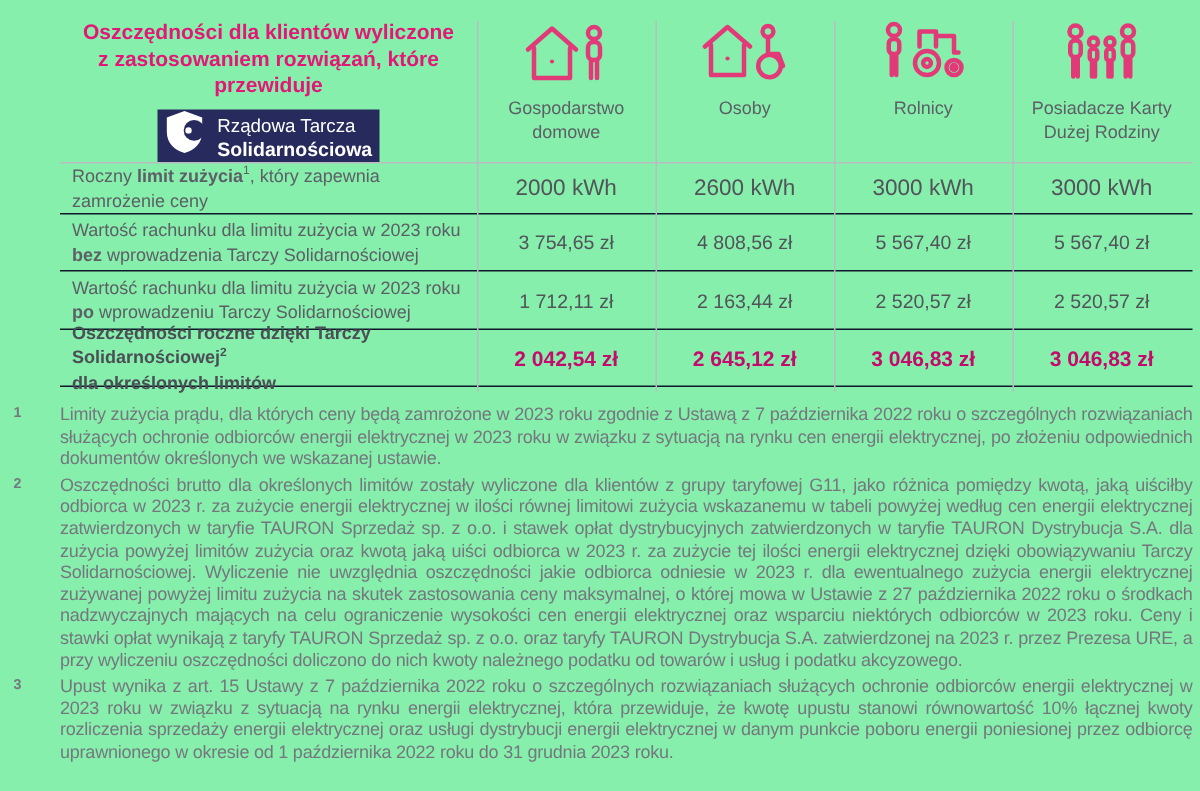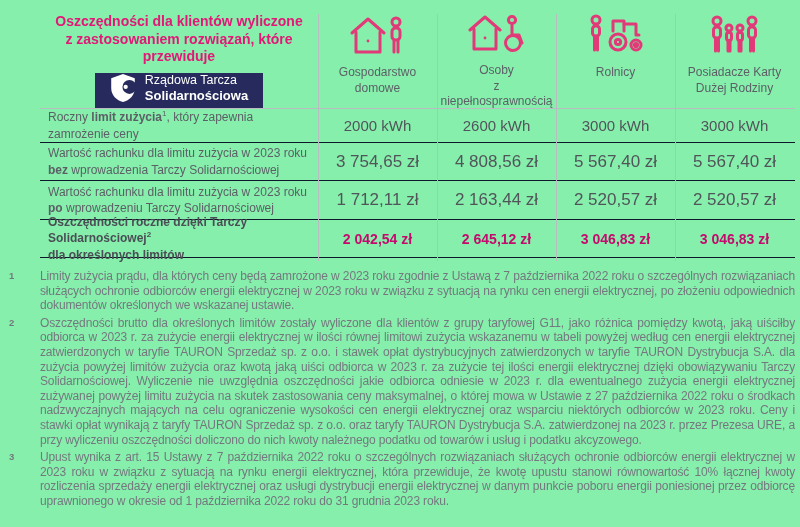--- a/index.html
+++ b/index.html
@@ -11,32 +11,32 @@
   .vline{position:absolute;top:14px;width:1px;height:247px;background:#b9bcc0;}
   .vl1{left:278px}.vl2{left:397px}.vl3{left:516px}.vl4{left:635px}
 
   .trow{display:flex;align-items:stretch;}
   .hrow{height:108px;border-bottom:1px solid #b9bcc0;}
   .brow{border-bottom:1px solid #0f172a;}
   .r1{height:33px}.r2{height:37px}.r3{height:38px}.r4{height:37px}
 
   .head-left{width:278px;display:flex;flex-direction:column;align-items:center;padding-top:13px;box-sizing:border-box;}
   .title{color:#e31777;font-weight:600;font-size:14px;text-align:center;line-height:1.25;}
-  .logo{margin-top:7px;background:#262a5c;width:168px;height:50px;display:flex;align-items:flex-start;justify-content:center;gap:9px;}
+  .logo{margin-top:7px;background:#262a5c;width:148px;height:50px;display:flex;align-items:flex-end;justify-content:center;gap:9px;}
   .logo-line1{color:#fff;font-size:12.5px;line-height:1.2;}
   .logo-line2{color:#fff;font-size:13px;font-weight:bold;line-height:1.2;}
 
   .hcell{width:119px;display:flex;flex-direction:column;align-items:center;padding-top:12px;box-sizing:border-box;}
   .icon-box{height:46px;display:flex;align-items:center;justify-content:center;}
   .col-label{font-size:12px;color:#5c6066;text-align:center;line-height:1.3;margin-top:7px;}
 
   .lcell{width:278px;display:flex;flex-direction:column;justify-content:center;
          padding-left:8px;box-sizing:border-box;font-size:12px;color:#5c6066;line-height:1.35;}
   .vcell{width:119px;display:flex;align-items:center;justify-content:center;
-         font-size:17px;color:#515459;}
+         font-size:13px;color:#515459;}
   .r1 .vcell{font-size:15px;}
   .r4 .lcell{font-weight:bold;color:#4a4e55;justify-content:center;}
   .r4 .vcell{font-weight:bold;color:#c50a6e;font-size:14px;}
   sup{font-size:8px;vertical-align:super;line-height:0;}
 
   
   .footnotes{margin-top:11px;padding-left:40px;padding-right:5px;}
   .footnote{position:relative;text-align:justify;font-size:12px;letter-spacing:-0.15px;
             color:#74787e;line-height:14.6px;margin-bottom:3px;}
   .fn-num{position:absolute;left:-31px;top:0;font-size:9.5px;color:#74787e;font-weight:bold;}
@@ -99,21 +99,20 @@
             <path d="M2 18 L17 5 L32 18"></path>
             <path d="M6 17 V37 H28 V17"></path>
             <circle cx="17" cy="26" r="1.4" fill="#e23a78" stroke="none"></circle>
             <circle cx="44" cy="8" r="3.6"></circle>
             <path d="M44 13 V23 H51 L54 31"></path>
             <circle cx="45" cy="31" r="7.5"></circle>
           </svg>
         </div>
         <div class="col-label">
           <div>Osoby</div>
-            <div>z niepełnosprawnością</div>
         </div>
       </div>
 
       <div class="hcell">
         <div class="icon-box">
           <svg width="58" height="44" viewBox="0 0 58 44" class="pic" stroke-width="2.8">
             <circle cx="9" cy="7" r="4"></circle>
             <rect x="5.5" y="13" width="7" height="10" rx="3"></rect>
             <path d="M7.5 23 V37 M10.5 23 V37"></path>
             <path d="M26 18 V8 H37 V18"></path>

